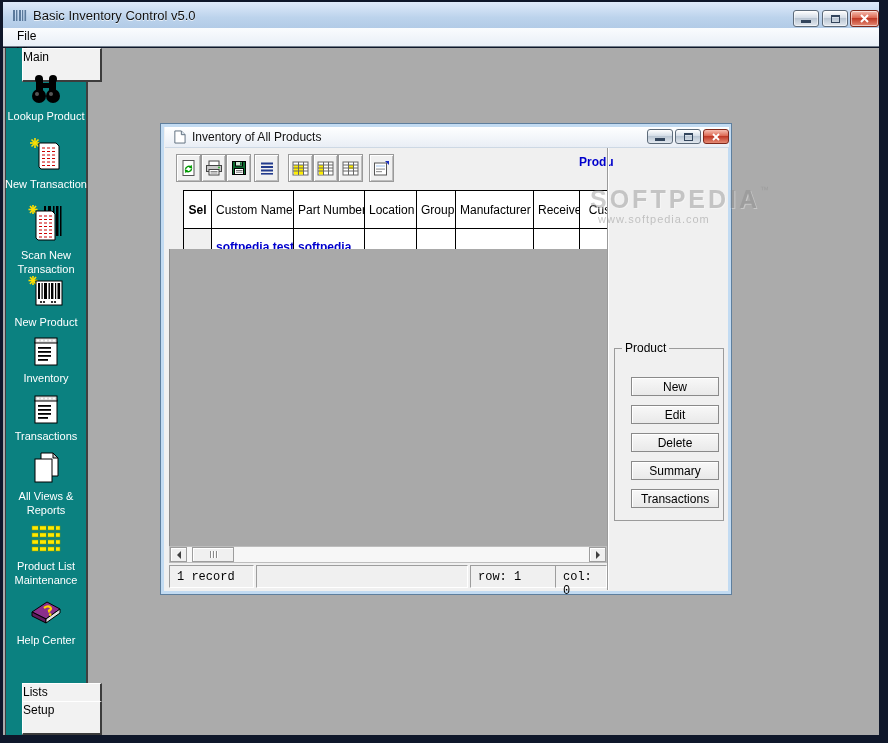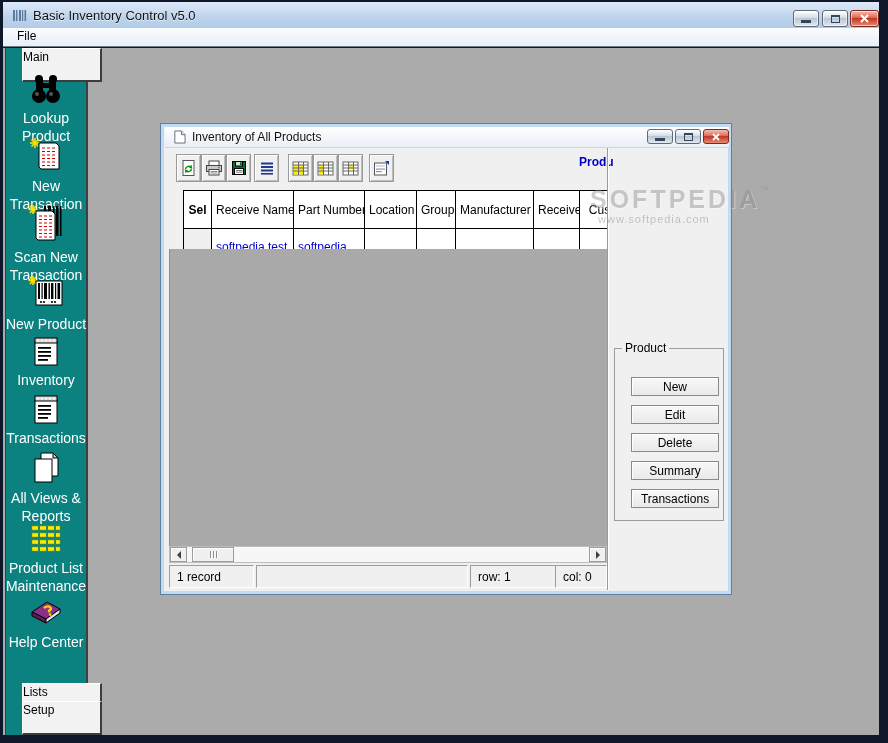--- a/index.html
+++ b/index.html
@@ -22,55 +22,55 @@
     background:linear-gradient(#fafcfe,#e9eff7);border-bottom:1px solid #6f7b89;display:flex;align-items:flex-start;padding-left:4px;flex-direction:column;}
   .menu-item{padding:1px 10px;color:#000;}
   
   .client{position:absolute;left:3px;top:48px;width:876px;height:687px;background:#ababab;}
   .mdi{position:absolute;left:87px;top:0;right:0;bottom:0;background:#ababab;}
   
   .sidebar{position:absolute;left:2px;top:0;width:83px;bottom:0;background:#0b8180;border-right:2px solid #3f3f3f;border-left:1px solid #3f3f3f;}
   .side-tab{position:absolute;left:16px;width:100%;height:34px;line-height:16px;text-align:left;background:#f2f2f2;
     border-top:1px solid #fff;border-left:1px solid #fff;border-right:2px solid #3c3c3c;border-bottom:2px solid #3c3c3c;cursor:default;}
   .side-item{position:absolute;left:0;width:100%;display:flex;flex-direction:column;align-items:center;cursor:default;}
-  .side-label{color:#fff;font-size:14px;text-align:center;line-height:1.3;width:82px;margin-top:3px;}
+  .side-label{color:#fff;font-size:11px;text-align:center;line-height:1.3;width:82px;margin-top:3px;}
   
   .child{position:absolute;left:160px;top:123px;width:572px;height:472px;background:#f0f0f0;
     border:1px solid #5e7f9e;box-shadow:inset 0 0 0 3px #c2dbf2;z-index:5;}
   .child-titlebar{position:absolute;left:4px;top:3px;width:564px;height:21px;
     background:linear-gradient(#feffff,#e9eef5);display:flex;align-items:center;border-bottom:1px solid #cdd8e4;}
   .child-titlebar .title-text{font-size:12px;}
   .cbtn{position:absolute;top:5px;width:26px;height:15px;border:1px solid #5d6b7a;border-radius:3px;
     background:linear-gradient(#ffffff,#d4dde7 45%,#bac6d3 50%,#e2e8ef);display:flex;align-items:flex-end;justify-content:center;}
   .cbtn.close{background:linear-gradient(#f6beb1,#dd6852 45%,#c03a27 50%,#e58a74);border-color:#7e281b;align-items:center;}
   
   .tb-btn{position:absolute;top:30px;width:25px;height:28px;background:#f0f0f0;border:1px solid #9a9a9a;
     box-shadow:inset 1px 1px 0 #fff,inset -1px -1px 0 #bdbdbd;display:flex;align-items:center;justify-content:center;}
   .tb-link{position:absolute;left:418px;top:31px;width:36px;overflow:hidden;color:#0000cc;font-weight:700;white-space:nowrap;}
   
   .grid-wrap{position:absolute;left:11px;top:66px;width:435px;height:60px;overflow:hidden;padding-left:11px;}
   table.grid{border-collapse:collapse;table-layout:fixed;width:456px;}
   table.grid td{border:1px solid #000;background:#fff;font-size:12px;padding:0 4px;overflow:hidden;white-space:nowrap;}
   tr.hdr td{height:38px;text-align:center;vertical-align:middle;}
   tr.hdr td.sel{font-weight:700;}
-  tr.row td{height:36px;color:#0000cd;}
+  tr.row td{height:36px;color:#0000cd;font-weight:bold;}
   tr.row td.sel{background:#f0f0f0;}
   .grid-gray{position:absolute;left:8px;top:125px;width:438px;height:297px;background:#a9a9a9;border-left:1px solid #8b8b8b;}
   
   .hscroll{position:absolute;left:8px;top:422px;width:438px;height:17px;background:#f7f7f7;border:1px solid #bdbdbd;}
   .sb-btn{position:absolute;top:0;width:17px;height:15px;background:#f0f0f0;border:1px solid #9d9d9d;
     box-shadow:inset 1px 1px 0 #fff;display:flex;align-items:center;justify-content:center;}
   .arr-l{width:0;height:0;border:4px solid transparent;border-right-color:#404040;margin-left:-4px;}
   .arr-r{width:0;height:0;border:4px solid transparent;border-left-color:#404040;margin-right:-4px;}
   .sb-thumb{position:absolute;left:22px;top:0;width:42px;height:15px;background:#f0f0f0;border:1px solid #9d9d9d;
     box-shadow:inset 1px 1px 0 #fff;display:flex;align-items:center;justify-content:center;gap:2px;}
   .grip{width:1px;height:7px;background:#8a8a8a;box-shadow:1px 0 0 #fff;}
   
   .sb-panel{position:absolute;top:441px;height:23px;background:#f0f0f0;border:1px solid;
-    border-color:#9d9d9d #fff #fff #9d9d9d;padding:4px 0 0 7px;font-size:12px;}
+    border-color:#9d9d9d #fff #fff #9d9d9d;padding:4px 0 0 7px;font-size:12px;font-family:Liberation Mono, monospace;}
   
   .divider{position:absolute;left:446px;top:24px;bottom:4px;width:1px;background:#9a9a9a;box-shadow:1px 0 0 #fff;}
   .grp{position:absolute;left:453px;width:110px;border:1px solid #9b9b9b;background:#f0f0f0;}
   .grp-label{position:absolute;top:-8px;left:7px;background:#f0f0f0;padding:0 3px;font-size:12px;}
   .btn{position:absolute;left:16px;width:88px;height:19px;background:linear-gradient(#f8f8f8,#e9e9e9);
     border:1px solid #8a8a8a;box-shadow:inset 1px 1px 0 #fff;display:flex;align-items:center;justify-content:center;
     font-size:12px;cursor:default;}
   
   .wm{position:absolute;left:590px;top:185px;z-index:50;pointer-events:none;color:#8a8a8a;opacity:.42;}
   .wm-brand{font-size:25px;font-weight:700;letter-spacing:3px;text-shadow:1px 1px 0 rgba(255,255,255,.8);}
@@ -425,21 +425,21 @@
             <col style="width:71px">
             <col style="width:52px">
             <col style="width:39px">
             <col style="width:78px">
             <col style="width:46px">
             <col style="width:60px">
           </colgroup>
         <tbody>
             <tr class="hdr">
           <td class="sel">Sel</td>
-          <td>Receive Name</td>
+          <td>Custom Name</td>
           <td>Part Number</td>
           <td>Location</td>
           <td>Group</td>
           <td>Manufacturer</td>
           <td>Receive</td>
           <td>Custom</td>
         </tr>
         <tr class="row">
           <td class="sel"></td>
           <td>softpedia test</td>

